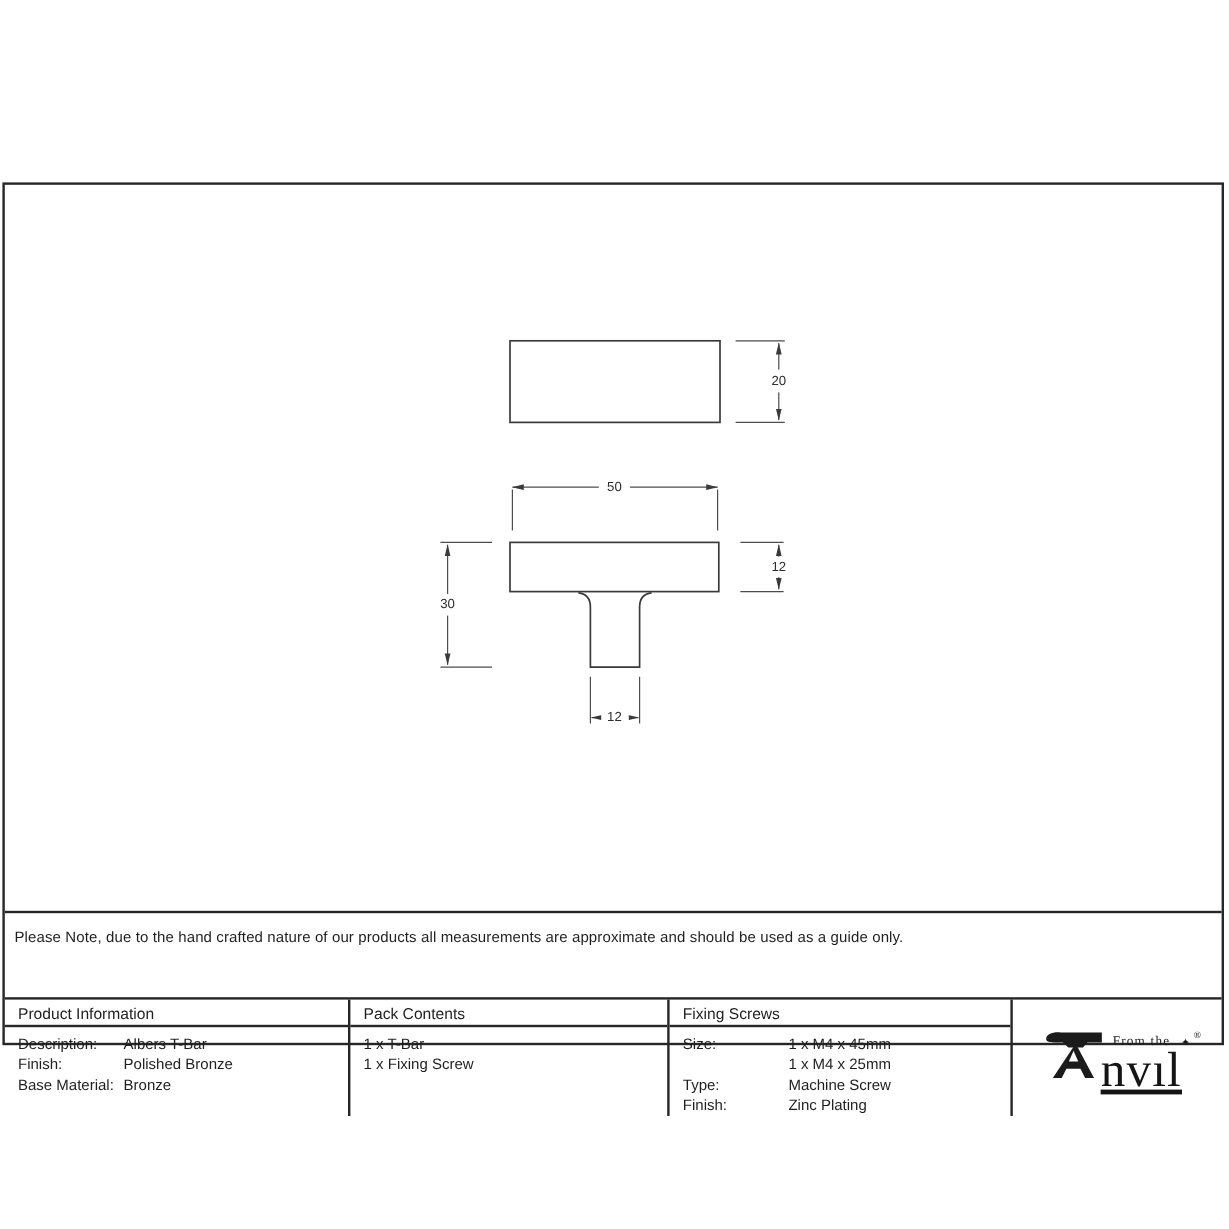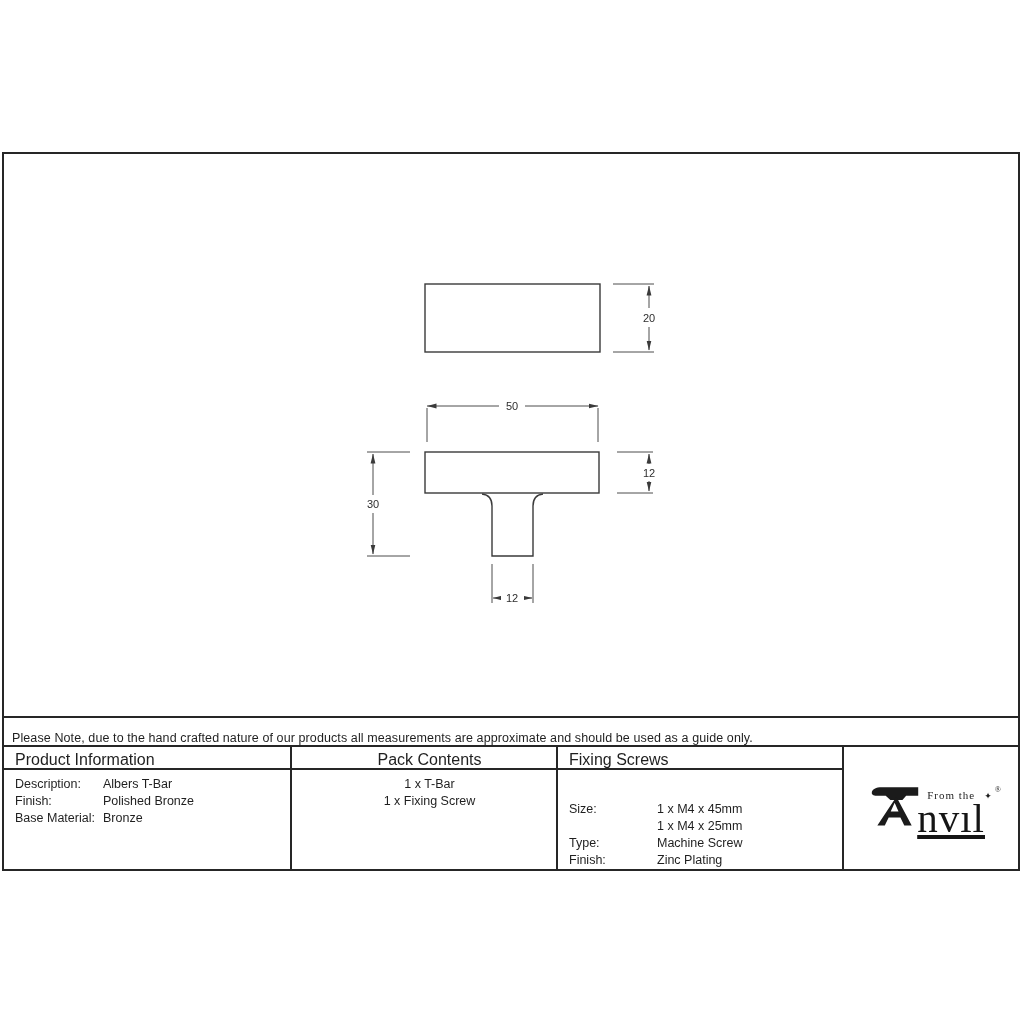--- a/index.html
+++ b/index.html
@@ -2,46 +2,46 @@
 <html><head>
 <meta charset="utf-8">
 <style>
   * { margin:0; padding:0; box-sizing:border-box; }
   html,body { width:1024px; height:1024px; background:#ffffff;
               font-family:"Liberation Sans", sans-serif; color:#1f1f1f; }
   #page { position:relative; width:1024px; height:1024px; background:#fff; overflow:hidden; }
 
   
   .sheet { position:absolute; left:2px; top:152px; width:1018px; height:719px;
-           border:2px solid #262626; background:#fff; display:flex; flex-direction:column; }
+           border:2px solid #262626; background:#fff; display:flex; flex-direction:column;gap:43px; }
 
   .draw-area { position:relative; height:562px; flex:none; }
   .draw-area svg { display:block; width:100%; height:100%; }
 
   .dim-line { stroke:#4c4c4c; stroke-width:1; fill:none; }
   .obj-line { stroke:#3a3a3a; stroke-width:1.4; fill:#ffffff; }
   .obj-path { stroke:#3a3a3a; stroke-width:1.4; fill:none; }
   .mask { fill:#ffffff; stroke:none; }
   .dim-text { font:11px "Liberation Sans", sans-serif; fill:#2e2e2e;
               text-anchor:middle; dominant-baseline:central; }
 
   
   .note-row { flex:none; height:29px; border-top:2px solid #262626;
               display:flex; align-items:flex-end; padding-left:8px;
               font-size:12.5px; letter-spacing:0.1px; }
 
   
   .spec-table { flex:1; border-top:2px solid #262626; display:flex; }
   .col { display:flex; flex-direction:column; }
   .col-1 { width:288px; border-right:2px solid #262626; }
-  .col-2 { width:266px; border-right:2px solid #262626;text-align:center; }
+  .col-2 { width:266px; border-right:2px solid #262626; }
   .col-3 { width:286px; border-right:2px solid #262626;justify-content:space-between; }
   .col-4 { flex:1; display:flex; align-items:center; justify-content:center; }
   .col-header { flex:none; height:23px; border-bottom:2px solid #262626;
-                padding:4px 0 0 11px; font-size:16px; }
+                padding:4px 0 0 11px; font-size:13px; }
   .col-body { padding:6px 0 0 11px; font-size:12.5px; }
   .kv-row { display:flex; line-height:17px; }
   .kv-row .lbl { width:88px; flex:none; }
   .item-line { line-height:17px; }
 
   
   .logo { display:flex; align-items:flex-end; }
   .logo svg { display:block; margin-bottom:7px; }
   .logo-right { position:relative; margin-left:-4px; }
   .from-the { font:11px "Liberation Serif", serif; color:#1c1c1c;

